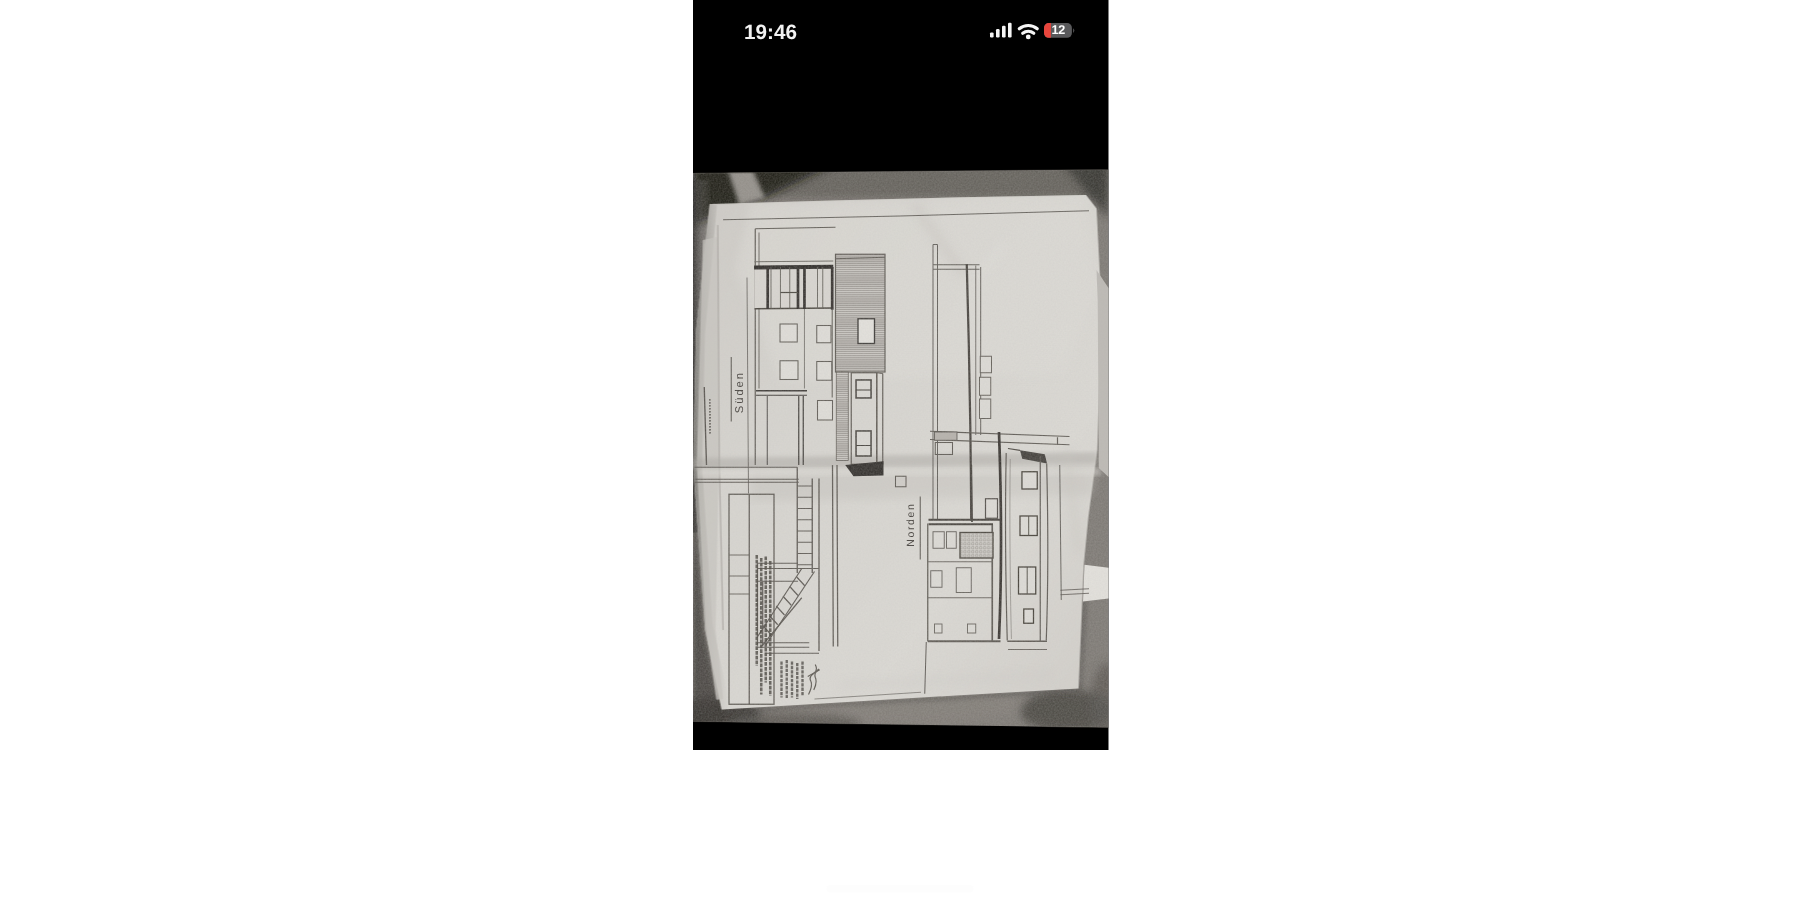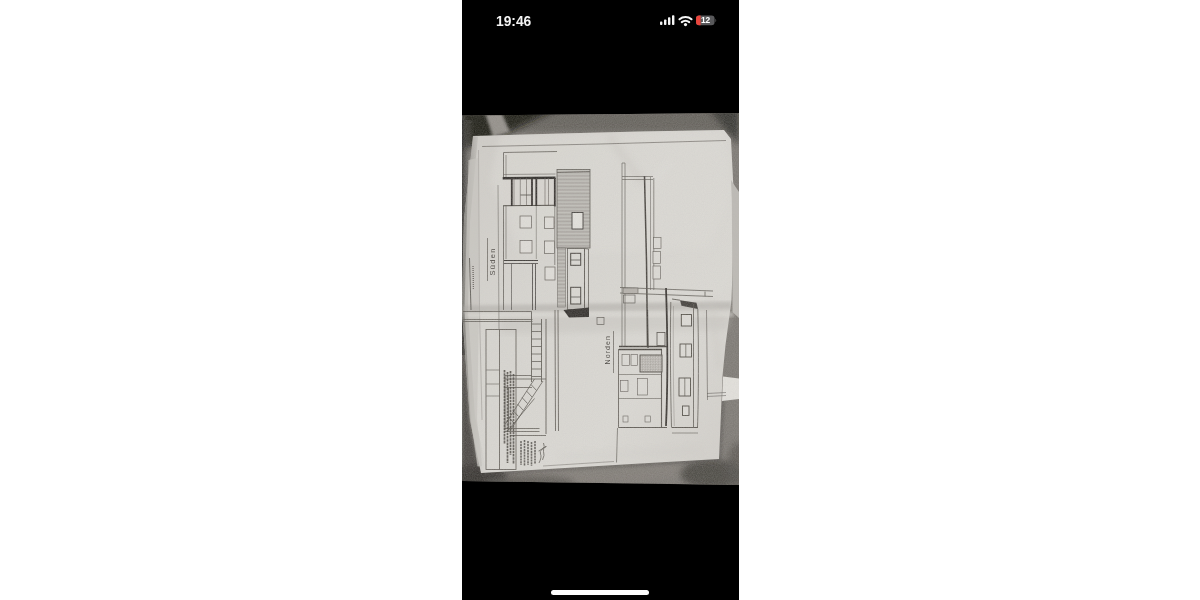--- a/index.html
+++ b/index.html
@@ -1,18 +1,18 @@
 <!DOCTYPE html>
 <html><head>
 <meta charset="utf-8">
 <style>
   html,body{margin:0;padding:0;background:#fff;width:1200px;height:600px;overflow:hidden;
     font-family:"Liberation Sans", sans-serif;}
   .page{position:relative;width:1200px;height:600px;background:#ffffff;}
-  .phone{position:absolute;left:462px;top:0;width:277px;height:600px;background:#000;}
+  .phone{position:absolute;left:462px;top:0;width:277px;height:500px;background:#000;}
   .time{position:absolute;left:34px;will-change:transform;width:60px;color:#f2f2f2;
     font-size:13.8px;font-weight:700;letter-spacing:0;line-height:13px;top:15px;}
   .homebar{position:absolute;left:89px;top:590px;width:98px;height:5px;border-radius:3px;background:#fdfdfd;}
 </style>
 </head>
 <body>
 <div class="page">
 
   <div class="phone">
 

